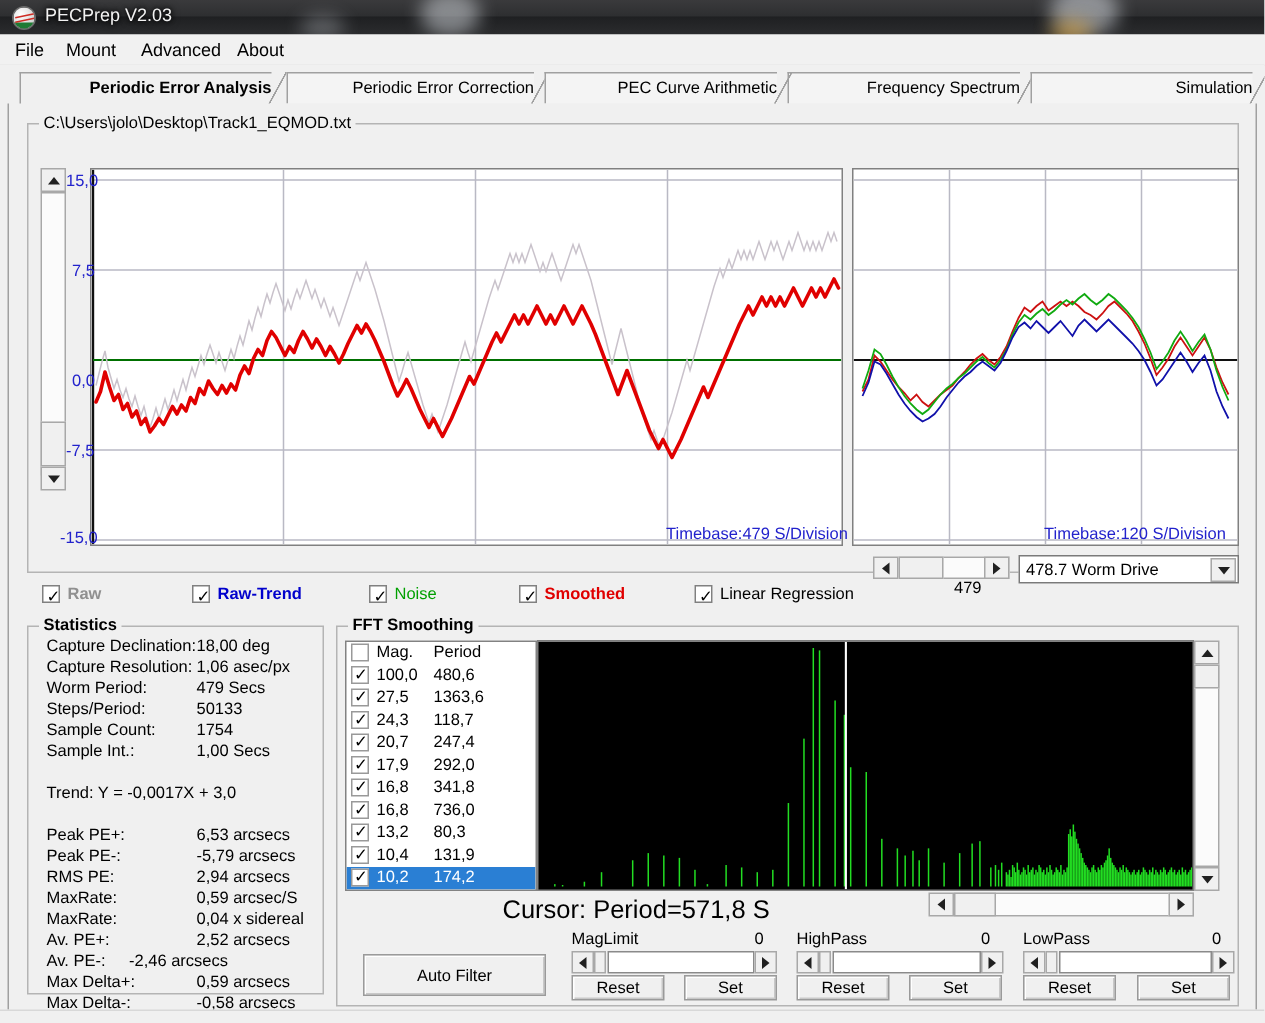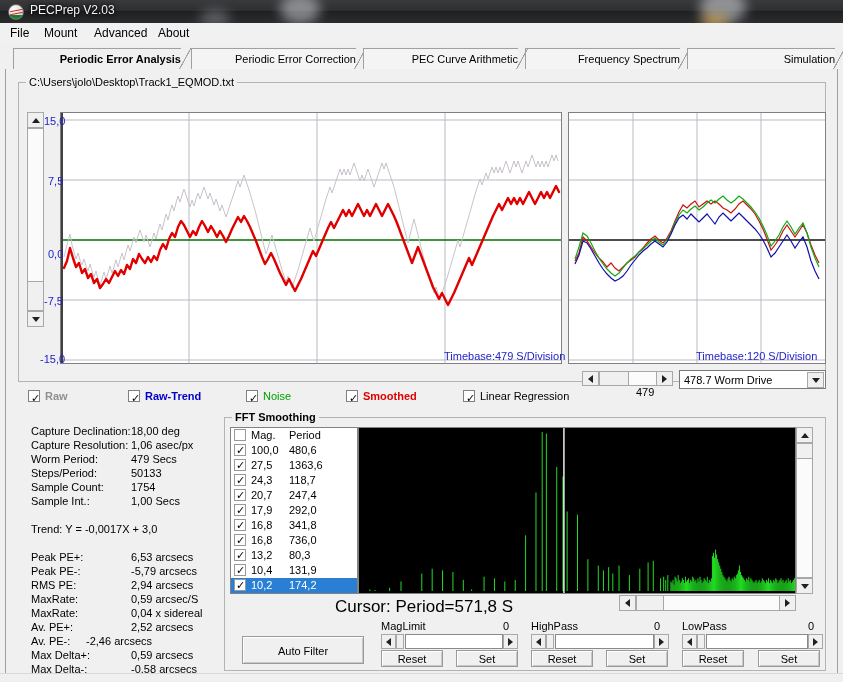--- a/index.html
+++ b/index.html
@@ -392,20 +392,23 @@
           <span class="lbl" style="color:#e00000;font-weight:bold;">Smoothed</span>
         </div>
         <div class="cb" style="left:457px;top:0;">
           <span class="box">
               <span class="tick">✓</span>
             </span>
           <span class="lbl" style="color:#000;">Linear Regression</span>
         </div>
       </div>
 
+      <div class="group bold" style="left:12px;top:348px;width:198px;height:246px;">
+        <div class="gtitle">Statistics</div>
+      </div>
 
       <div>
         <div class="statline" style="left:25px;top:356px;">
           <span class="k">Capture Declination:</span>
           <span class="v">18,00 deg</span>
         </div>
         <div class="statline" style="left:25px;top:370px;">
           <span class="k">Capture Resolution:</span>
           <span class="v">1,06 asec/px</span>
         </div>

